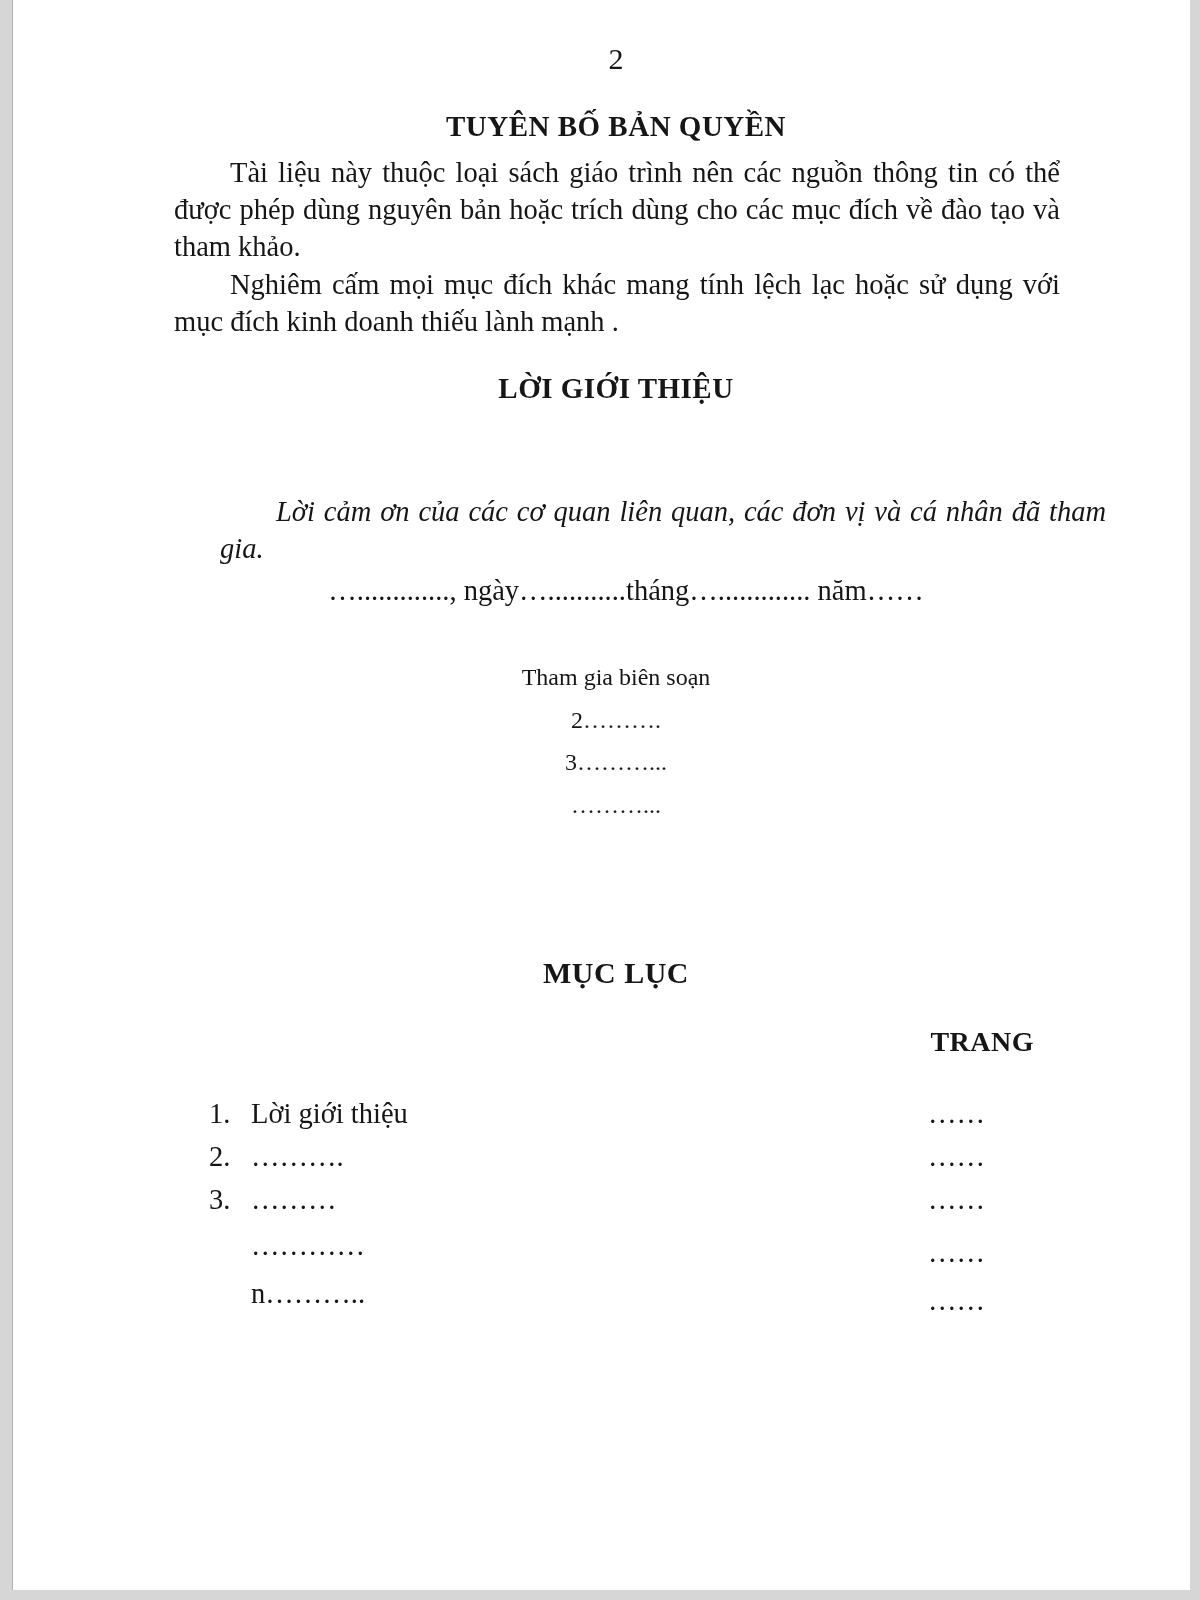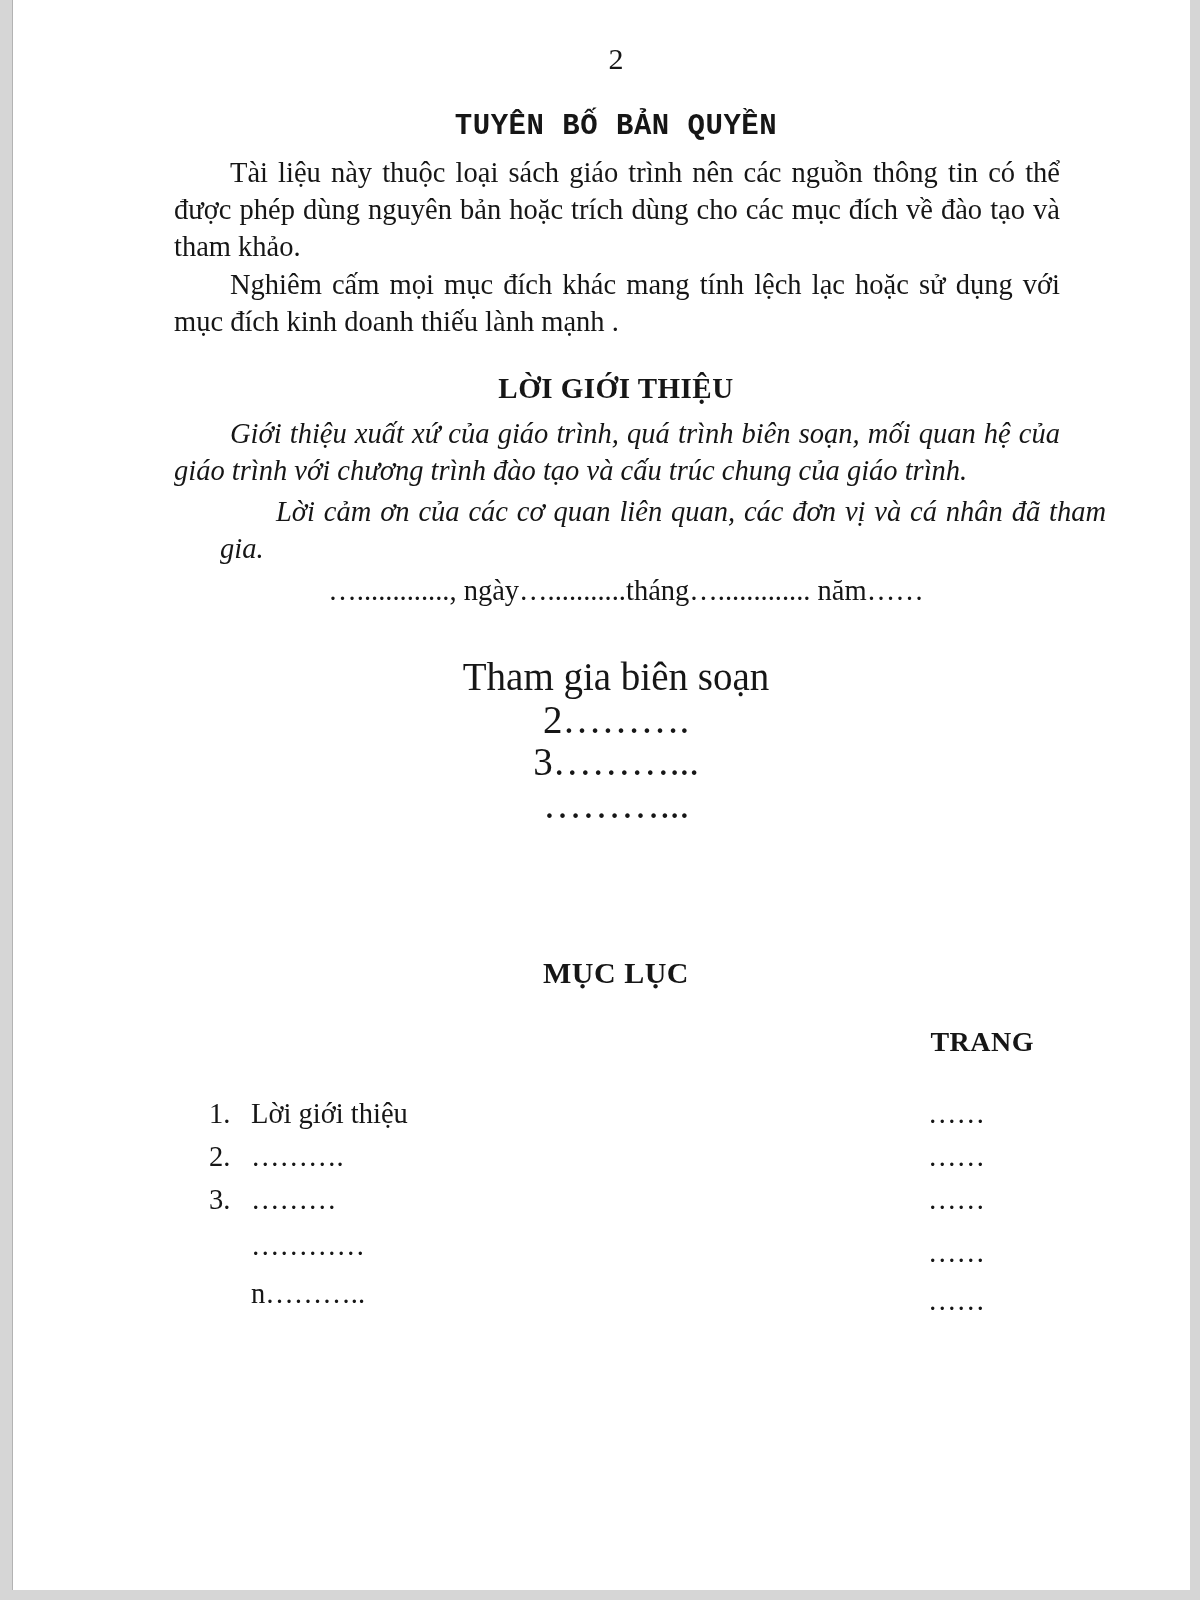--- a/index.html
+++ b/index.html
@@ -32,21 +32,21 @@
     text-align: center;
     font-size: 30px;
   }
   .heading {
     left: 161px; right: 132px;
     text-align: center;
     font-weight: bold;
     font-size: 29px;
     letter-spacing: 0.5px;
   }
-  .h-copyright { top: 110px; font-family: Liberation Mono, monospace; }
+  .h-copyright { top: 110px; }
   .h-intro     { top: 372px; }
   .h-toc       { top: 956px; font-size: 30px; }
 
   .para {
     left: 161px; width: 886px;
     text-align: justify;
     text-indent: 56px;
     font-size: 28.5px;
     line-height: 37px;
   }
@@ -57,21 +57,21 @@
 
   .date-line {
     top: 575px; left: 161px; right: 112px;
     text-align: center;
     font-size: 28.5px;
   }
 
   .authors {
     top: 656px; left: 161px; right: 132px;
     text-align: center;
-    font-size: 39px;
+    font-size: 24px;
     line-height: 42.6px;
   }
 
   .trang-label {
     top: 1026px; right: 156px;
     font-weight: bold;
     font-size: 28px;
     letter-spacing: 0.5px;
   }
 
@@ -95,21 +95,20 @@
 
 <div class="page">
 
   <div class="blk page-number">2</div>
 
   <div class="blk heading h-copyright">TUYÊN BỐ BẢN QUYỀN</div>
   <div class="blk para p-copy1">Tài liệu này thuộc loại sách giáo trình nên các nguồn thông tin có thể được phép dùng nguyên bản hoặc trích dùng cho các mục đích về đào tạo và tham khảo.</div>
   <div class="blk para p-copy2">Nghiêm cấm mọi mục đích khác mang tính lệch lạc hoặc sử dụng với mục đích kinh doanh thiếu lành mạnh .</div>
 
   <div class="blk heading h-intro">LỜI GIỚI THIỆU</div>
-  <div class="blk para p-intro1">Giới thiệu xuất xứ của giáo trình, quá trình biên soạn, mối quan hệ của giáo trình với chương trình đào tạo và cấu trúc chung của giáo trình.</div>
   <div class="blk para p-intro2">Lời cảm ơn của các cơ quan liên quan, các đơn vị và cá nhân đã tham gia.</div>
 
   <div class="blk date-line">…............., ngày…...........tháng…............. năm……</div>
 
   <div class="blk authors">
     <div>Tham gia biên soạn</div>
     <div>2……….</div>
     <div>3………...</div>
     <div>………...</div>
   </div>

